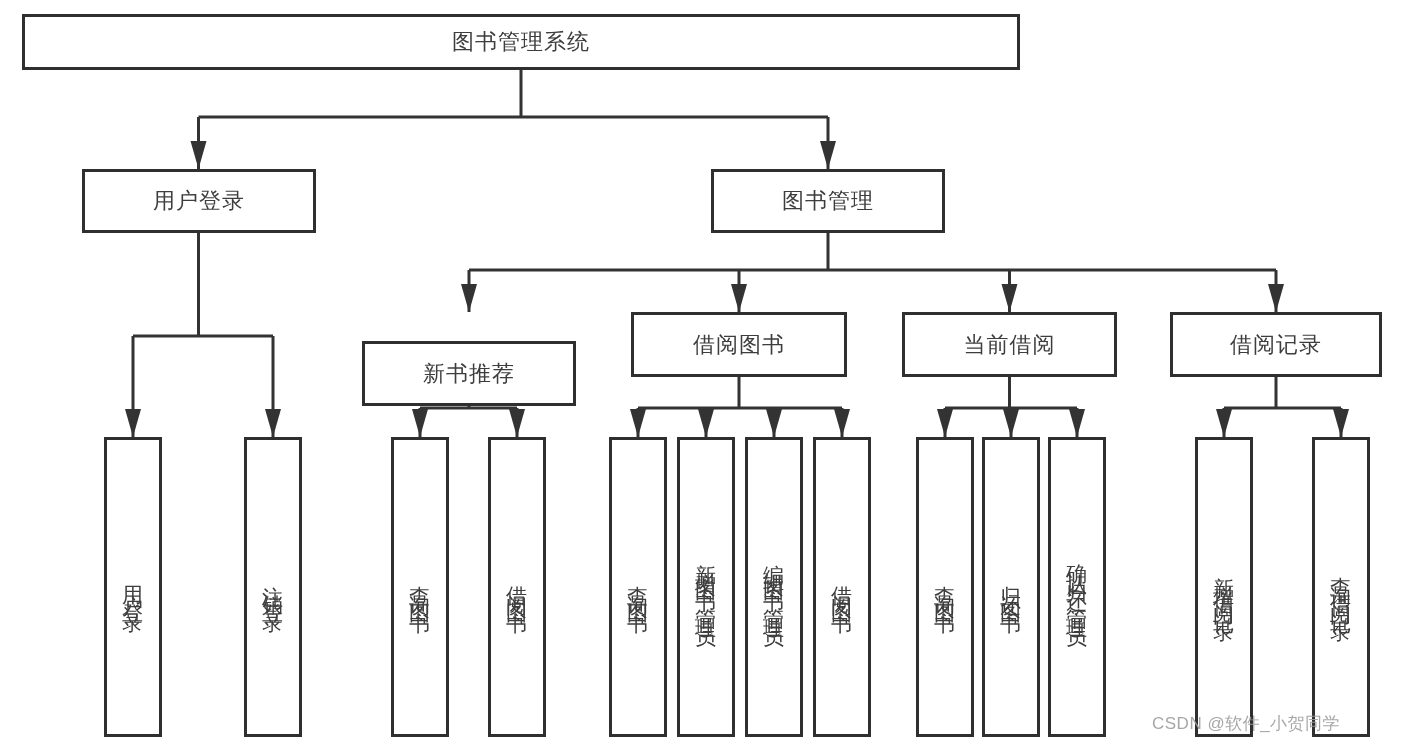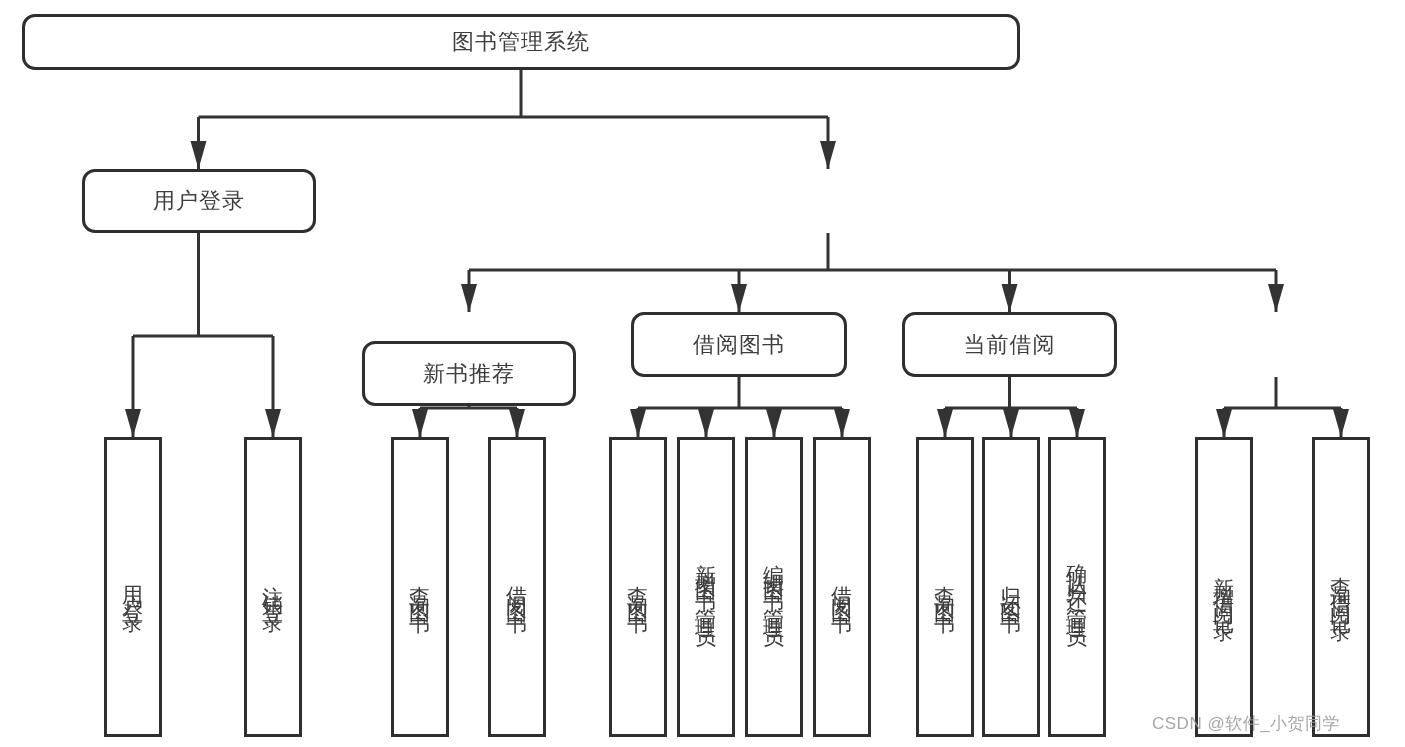--- a/index.html
+++ b/index.html
@@ -39,21 +39,20 @@
     display: flex;
     align-items: center;
     justify-content: center;
     color: #3d3d3d;
     z-index: 1;
   }
   .hbox {
     font-size: 22px;
     letter-spacing: 1px;
     white-space: nowrap;
-    border-radius: 13px;
   }
   .vbox {
     writing-mode: vertical-rl;
     text-orientation: mixed;
     font-size: 21px;
     letter-spacing: 9px;
     width: 58px;
     top: 437px;
     height: 300px;
     line-height: 1;
@@ -133,24 +132,26 @@
     <line class="arrow" x1="945" y1="408" x2="945" y2="437"></line>
     <line class="arrow" x1="1011" y1="408" x2="1011" y2="437"></line>
     <line class="arrow" x1="1077" y1="408" x2="1077" y2="437"></line>
     <line class="arrow" x1="1224" y1="408" x2="1224" y2="437"></line>
     <line class="arrow" x1="1341" y1="408" x2="1341" y2="437"></line>
   </svg>
 
   <div class="node hbox" id="n-root">图书管理系统</div>
 
   <div class="node hbox" id="n-login">用户登录</div>
+  <div class="node hbox" id="n-mgmt">图书管理</div>
 
   <div class="node hbox" id="g-newbook">新书推荐</div>
   <div class="node hbox" id="g-borrow">借阅图书</div>
   <div class="node hbox" id="g-current">当前借阅</div>
+  <div class="node hbox" id="g-records">借阅记录</div>
 
   <div class="node vbox" id="l-userlogin">用户登录</div>
   <div class="node vbox" id="l-logout">注销登录</div>
 
   <div class="node vbox" id="l-nb-search">查询图书</div>
   <div class="node vbox" id="l-nb-borrow">借阅图书</div>
 
   <div class="node vbox" id="l-bb-search">查询图书</div>
   <div class="node vbox" id="l-bb-add">新增图书（管理员）</div>
   <div class="node vbox" id="l-bb-edit">编辑图书（管理员）</div>

